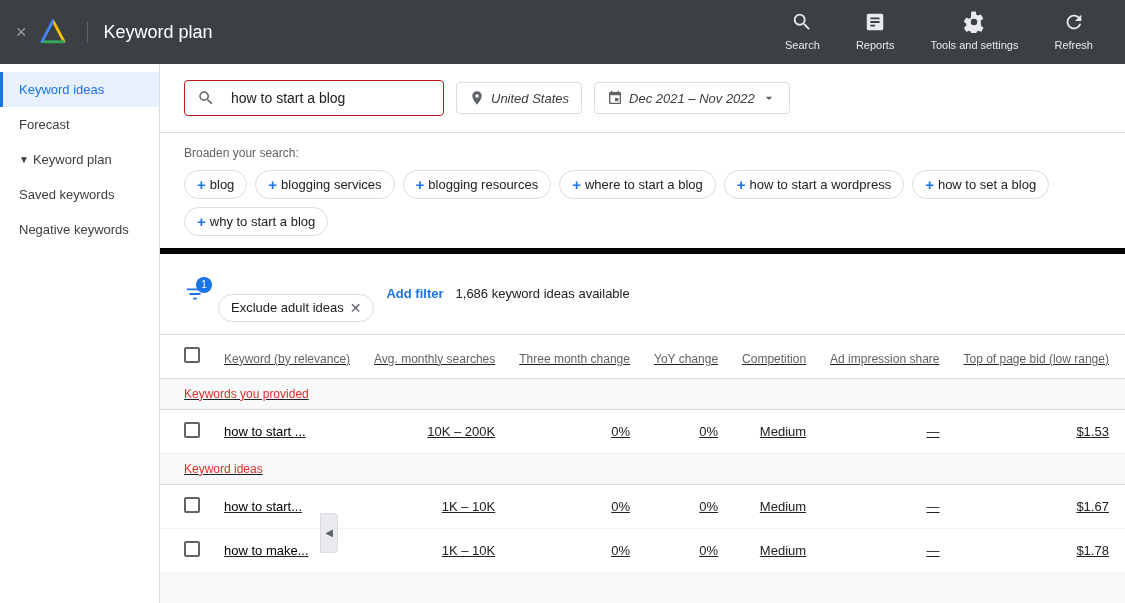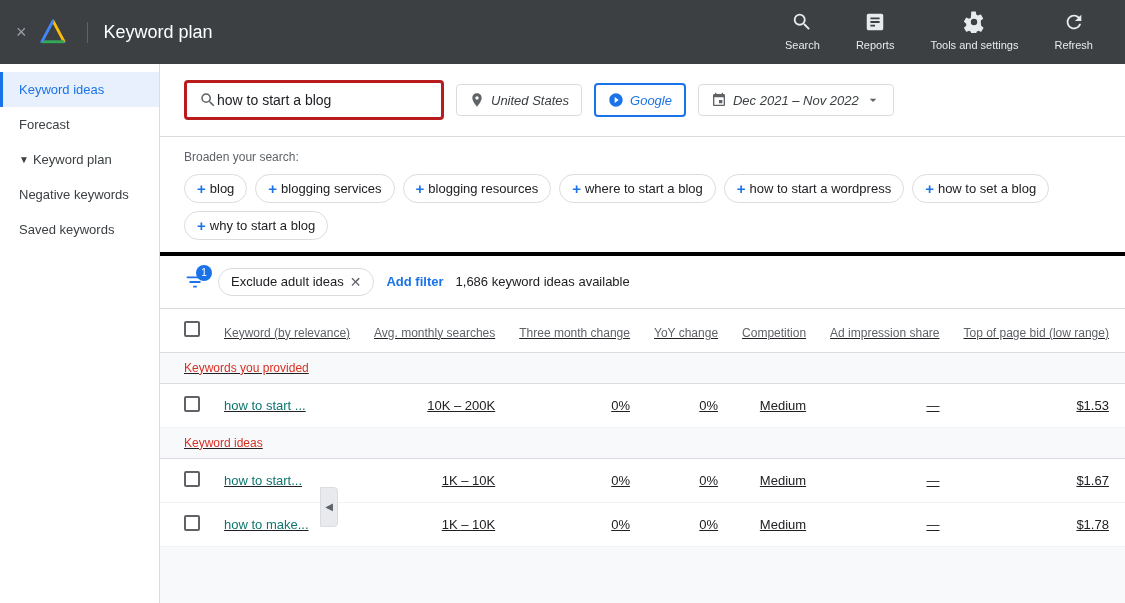--- a/index.html
+++ b/index.html
@@ -42,37 +42,37 @@
 
     
     .main { flex: 1; overflow-y: auto; background: #f8f9fa; }
 
     
     .search-area {
       background: #fff; padding: 16px 24px; border-bottom: 1px solid #dadce0;
       display: flex; align-items: center; gap: 12px; flex-wrap: wrap;
     }
     .search-box {
-      display: flex; align-items: center; border: 3px solid #b91c1c; border-radius: 4px;
-      padding: 8px 12px; gap: 0; background: #fff; min-width: 260px;
+      display: flex; align-items: center; border: 1px solid #b91c1c; border-radius: 4px;
+      padding: 8px 12px; gap: 16px; background: #fff; min-width: 260px;
     }
     .search-box input {
       border: none; outline: none; font-size: 14px; color: #202124; background: transparent; width: 200px;
     }
     .filter-chip {
       display: flex; align-items: center; gap: 6px; border: 1px solid #dadce0;
       border-radius: 4px; padding: 7px 12px; cursor: pointer; background: #fff; font-size: 13px; color: #3c4043; font-style: italic;
     }
     .filter-chip svg { width: 16px; height: 16px; fill: #5f6368; }
     .filter-chip-active { border: 2px solid #1a73e8; color: #1a73e8; }
     .filter-chip-active svg { fill: #1a73e8; }
 
     
     .broaden-area {
-      background: #fff; padding: 12px 24px; border-bottom: 4px solid #000000;
+      background: #fff; padding: 12px 24px; border-bottom: 6px solid #000000;
       display: flex; align-items: center; gap: 8px; flex-wrap: wrap;
     }
     .broaden-label { font-size: 12px; color: #5f6368; margin-right: 4px; line-height: 1.4; min-width: 80px; }
     .broaden-chips { display: flex; flex-wrap: wrap; gap: 8px; align-items: center; }
     .broaden-chip {
       display: flex; align-items: center; gap: 4px; border: 1px solid #dadce0;
       border-radius: 20px; padding: 5px 12px; cursor: pointer; background: #fff;
       font-size: 13px; color: #202124; white-space: nowrap;
     }
     .broaden-chip .plus { color: #1a73e8; font-weight: bold; font-size: 15px; }
@@ -84,40 +84,40 @@
     }
     .filter-icon-wrap { position: relative; display: inline-flex; }
     .filter-funnel { width: 22px; height: 22px; }
     .filter-badge {
       position: absolute; top: -6px; right: -6px;
       background: #1a73e8; color: #fff; border-radius: 50%;
       width: 16px; height: 16px; font-size: 10px; display: flex; align-items: center; justify-content: center;
     }
     .exclude-chip {
       display: flex; align-items: center; gap: 6px; border: 1px solid #dadce0;
-      border-radius: 20px; padding: 5px 12px; background: #fff; font-size: 13px; color: #202124;
+      border-radius: 20px; padding: 5px 12px; background: #fff; font-size: 13px; color: #202124; margin-top: 28px;
     }
     .exclude-chip .close-x { cursor: pointer; color: #5f6368; font-size: 14px; }
     .add-filter-btn { color: #1a73e8; font-size: 13px; cursor: pointer; font-weight: 700; }
 
     
     .table-area { background: #fff; margin: 0; }
     .table-wrap { overflow-x: auto; text-decoration: underline; }
     table { width: 100%; border-collapse: collapse; }
     thead th {
       padding: 12px 12px; text-align: left; font-size: 12px; font-weight: 500;
       color: #5f6368; border-bottom: 1px solid #dadce0; white-space: nowrap; vertical-align: bottom;
     }
     thead th:first-child { text-align: left; padding-left: 24px; }
     thead th:nth-child(2) { text-align: left; }
     tbody td {
       padding: 12px 12px; border-bottom: 1px solid #f1f3f4; font-size: 13px; text-align: right; vertical-align: middle;
     }
     tbody td:first-child { padding-left: 24px; text-align: left; }
-    tbody td:nth-child(2) { text-align: left; color: #0f766e; cursor: pointer; }
+    tbody td:nth-child(2) { text-align: left; color: #000000; cursor: pointer; }
     .section-header td {
       padding: 8px 24px; background: #f8f9fa; color: #d93025; font-size: 12px;
       font-weight: 500; text-align: left; border-bottom: 1px solid #dadce0;
     }
     .cb { width: 16px; height: 16px; border: 2px solid #5f6368; border-radius: 2px; cursor: pointer; display: inline-block; }
     .th-checkbox { width: 36px; }
 
     
     .scroll-left {
       position: absolute; bottom: 20px; left: 160px;
@@ -180,24 +180,24 @@
       <span>Keyword ideas</span>
     </div>
     <div class="sidebar-item">
       <span>Forecast</span>
     </div>
     <div class="sidebar-item has-arrow">
       <span class="sidebar-arrow">▼</span>
       <span>Keyword plan</span>
     </div>
     <div class="sidebar-item">
+      <span>Saved keywords</span>
+    </div>
+    <div class="sidebar-item">
       <span>Negative keywords</span>
-    </div>
-    <div class="sidebar-item">
-      <span>Saved keywords</span>
     </div>
   </aside>
 
   <main class="main">
 
     <div class="search-area">
       <div class="search-box">
         <svg width="18" height="18" viewBox="0 0 24 24" fill="#5f6368">
           <path d="M15.5 14h-.79l-.28-.27A6.471 6.471 0 0 0 16 9.5 6.5 6.5 0 1 0 9.5 16c1.61 0 3.09-.59 4.23-1.57l.27.28v.79l5 4.99L20.49 19l-4.99-5zm-6 0C7.01 14 5 11.99 5 9.5S7.01 5 9.5 5 14 7.01 14 9.5 11.99 14 9.5 14z"></path>
         </svg>
@@ -205,26 +205,20 @@
       </div>
 
       <div class="filter-chip">
         <svg viewBox="0 0 24 24">
           <path d="M12 2C8.13 2 5 5.13 5 9c0 5.25 7 13 7 13s7-7.75 7-13c0-3.87-3.13-7-7-7zm0 9.5c-1.38 0-2.5-1.12-2.5-2.5s1.12-2.5 2.5-2.5 2.5 1.12 2.5 2.5-1.12 2.5-2.5 2.5z"></path>
         </svg>
         <span>United States</span>
       </div>
 
 
-      <div class="filter-chip filter-chip-active">
-        <svg viewBox="0 0 24 24">
-          <path d="M12 2C6.48 2 2 6.48 2 12s4.48 10 10 10 10-4.48 10-10S17.52 2 12 2zm-2 14.5v-9l6 4.5-6 4.5z"></path>
-        </svg>
-        <span>Google</span>
-      </div>
 
       <div class="filter-chip">
         <svg viewBox="0 0 24 24">
           <path d="M17 12h-5v5h5v-5zM16 1v2H8V1H6v2H5c-1.11 0-1.99.9-1.99 2L3 19c0 1.1.89 2 2 2h14c1.1 0 2-.9 2-2V5c0-1.1-.9-2-2-2h-1V1h-2zm3 18H5V8h14v11z"></path>
         </svg>
         <span>Dec 2021 – Nov 2022</span>
         <svg viewBox="0 0 24 24" width="16" height="16" fill="#5f6368">
           <path d="M7 10l5 5 5-5z"></path>
         </svg>
       </div>

